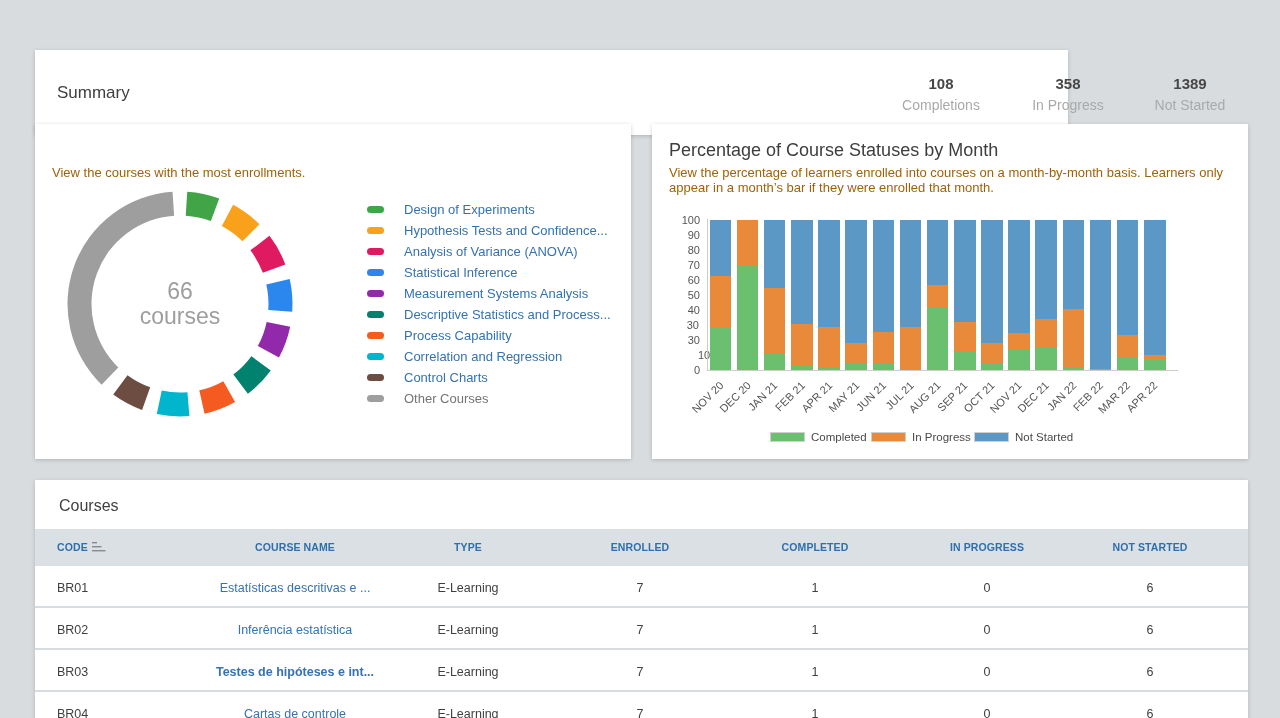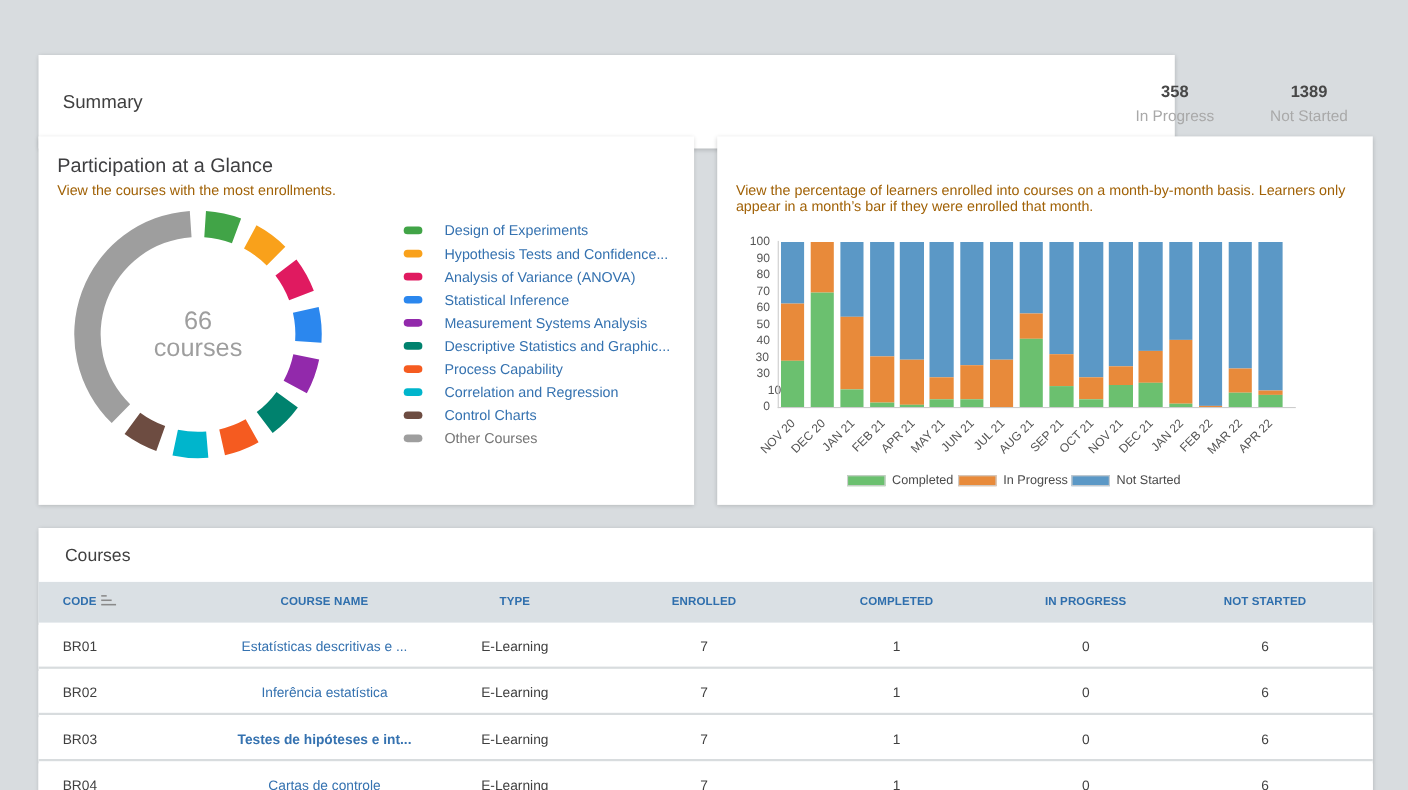--- a/index.html
+++ b/index.html
@@ -35,32 +35,35 @@
 .hc.first { transform:none; }
 .trow { position:absolute; left:0; width:1213px; height:40px; border-bottom:2px solid #d8dcde; background:#fff;}
 .tc { position:absolute; top:0; height:40px; line-height:40px; font-size:12.5px; color:#3f3f3f; transform:translateX(-50%); white-space:nowrap;}
 .tc.first { transform:none; }
 .tc.link { color:#3572b0; }
 </style>
 </head>
 <body>
 <div class="card" id="sumcard">
   <div id="sumtitle">Summary</div>
+  <div class="stat" style="left:906px;">
+      <div class="n">108</div>
+      <div class="l">Completions</div>
+    </div>
   <div class="stat" style="left:1033px;">
       <div class="n">358</div>
       <div class="l">In Progress</div>
     </div>
   <div class="stat" style="left:1155px;">
       <div class="n">1389</div>
       <div class="l">Not Started</div>
     </div>
 </div>
 
 <div class="card" id="p1">
-  <div class="ctitle">Participation at a Glance</div>
   <div class="csub">View the courses with the most enrollments.</div>
   <svg width="250" height="250" style="position:absolute;left:20px;top:55px;">
     <path d="M132.26 12.73A112.5 112.5 0 0 1 164.21 19.56L155.85 42.05A88.5 88.5 0 0 0 130.71 36.68Z" fill="#41a447"></path>
     <path d="M178.16 25.85A112.5 112.5 0 0 1 204.41 45.31L187.47 62.31A88.5 88.5 0 0 0 166.82 47.00Z" fill="#f9a11b"></path>
     <path d="M214.49 56.83A112.5 112.5 0 0 1 230.31 85.42L207.84 93.86A88.5 88.5 0 0 0 195.40 71.37Z" fill="#e01a60"></path>
     <path d="M234.70 100.08A112.5 112.5 0 0 1 237.24 132.65L213.30 131.02A88.5 88.5 0 0 0 211.30 105.39Z" fill="#2b87ee"></path>
     <path d="M235.16 147.81A112.5 112.5 0 0 1 223.96 178.51L202.85 167.09A88.5 88.5 0 0 0 211.66 142.95Z" fill="#9229ab"></path>
     <path d="M215.78 191.44A112.5 112.5 0 0 1 192.86 214.73L178.38 195.59A88.5 88.5 0 0 0 196.42 177.27Z" fill="#00826e"></path>
     <path d="M180.06 223.11A112.5 112.5 0 0 1 149.54 234.79L144.31 211.37A88.5 88.5 0 0 0 168.31 202.18Z" fill="#f55b20"></path>
     <path d="M134.41 237.11A112.5 112.5 0 0 1 101.80 235.08L106.75 211.60A88.5 88.5 0 0 0 132.41 213.19Z" fill="#00b5cc"></path>
@@ -85,21 +88,21 @@
       <div class="dleg" style="top:138px;">
         <div class="pill" style="background:#2b87ee;"></div>
         <div class="t">Statistical Inference</div>
       </div>
       <div class="dleg" style="top:159px;">
         <div class="pill" style="background:#9229ab;"></div>
         <div class="t">Measurement Systems Analysis</div>
       </div>
       <div class="dleg" style="top:180px;">
         <div class="pill" style="background:#00826e;"></div>
-        <div class="t">Descriptive Statistics and Graphic...</div>
+        <div class="t">Descriptive Statistics and Process...</div>
       </div>
       <div class="dleg" style="top:201px;">
         <div class="pill" style="background:#f55b20;"></div>
         <div class="t">Process Capability</div>
       </div>
       <div class="dleg" style="top:222px;">
         <div class="pill" style="background:#00b5cc;"></div>
         <div class="t">Correlation and Regression</div>
       </div>
       <div class="dleg" style="top:243px;">
@@ -107,20 +110,21 @@
         <div class="t">Control Charts</div>
       </div>
       <div class="dleg" style="top:264px;">
         <div class="pill" style="background:#9e9e9e;"></div>
         <div class="t gray">Other Courses</div>
       </div>
     </div>
 </div>
 
 <div class="card" id="p2">
+  <div class="ctitle">Percentage of Course Statuses by Month</div>
   <div class="csub">View the percentage of learners enrolled into courses on a month-by-month basis. Learners only<br>appear in a month’s bar if they were enrolled that month.</div>
   <div id="plot">
       <div class="ylab" style="right:548px; top:246px;">0</div>
       <div class="ylab" style="right:524px; top:231.03px;text-align:center;">10</div>
       <div class="ylab" style="right:548px; top:216.06px;">30</div>
       <div class="ylab" style="right:549px; top:201.09px;">30</div>
       <div class="ylab" style="right:548px; top:186.12px;">40</div>
       <div class="ylab" style="right:548px; top:171.14999999999998px;">50</div>
       <div class="ylab" style="right:548px; top:156.18px;">60</div>
       <div class="ylab" style="right:548px; top:141.20999999999998px;">70</div>

